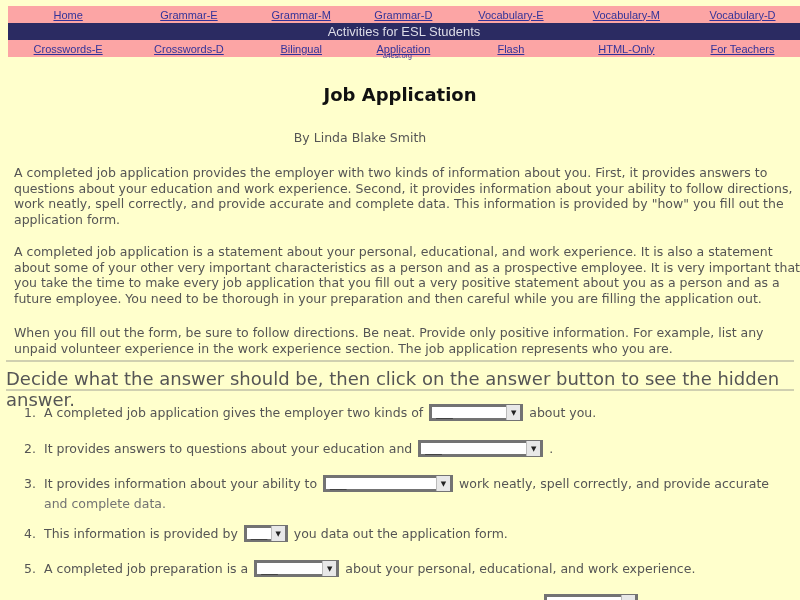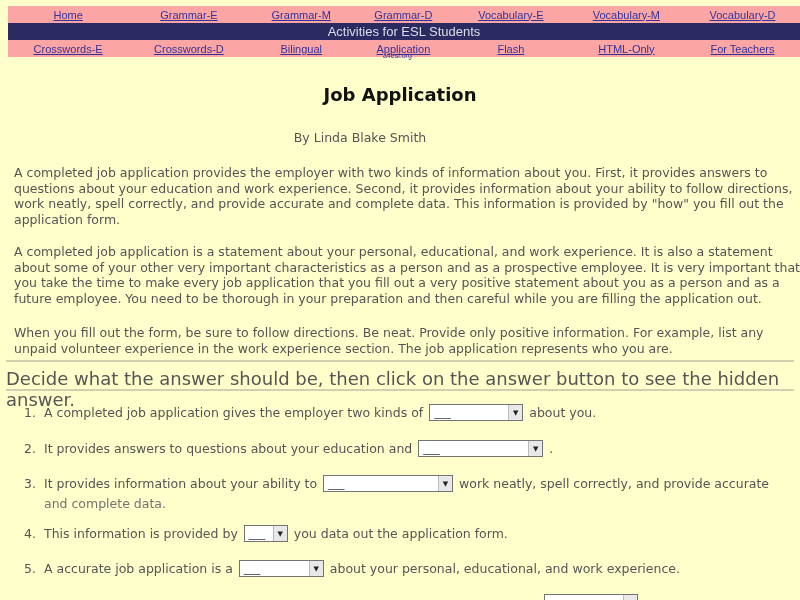--- a/index.html
+++ b/index.html
@@ -29,21 +29,21 @@
     .p2 { top: 236px; }
     .p3 { top: 317px; }
     hr.rule { position: absolute; left: 6px; width: 788px; margin: 0; border: 0; border-top: 2px solid #d0d0b0; }
     .r1 { top: 360px; }
     .r2 { top: 389px; }
     .instr { position: absolute; top: 368px; left: 6px; font-size: 18px; color: #555; }
     .q { position: absolute; left: 18px; font-size: 12.5px; color: #555; display: flex; align-items: center; white-space: nowrap; }
     .q .num { width: 18px; text-align: right; margin-right: 8px; }
     .sel {
       display: inline-flex; align-items: center; justify-content: space-between;
-      height: 17px; border: 1px solid #737373; background: #ffffff; margin: 0 6px; box-sizing: border-box;
+      height: 17px; border: 3px solid #737373; background: #ffffff; margin: 0 6px; box-sizing: border-box;
       font-size: 11px; color: #333;
     }
     .sel .val { padding-left: 4px; }
     .sel .arrow {
       width: 13px; height: 15px; background: #e8e8e8; border-left: 1px solid #bbbbbb;
       display: flex; align-items: center; justify-content: center; font-size: 7px; color: #222;
     }
     .q3-cont { position: absolute; left: 44px; top: 496px; font-size: 12.5px; color: #737373; }
   </style>
 </head>
@@ -128,21 +128,21 @@
   <span>This information is provided by</span>
   <span class="sel" style="width:44px;">
     <span class="val">___</span>
     <span class="arrow">▼</span>
   </span>
   <span>you data out the application form.</span>
 </div>
 
 <div class="q" style="top:560px;">
   <span class="num">5.</span>
-  <span>A accurate job application is a</span>
+  <span>A completed job preparation is a</span>
   <span class="sel" style="width:85px;">
     <span class="val">___</span>
     <span class="arrow">▼</span>
   </span>
   <span>about your personal, educational, and work experience.</span>
 </div>
 
 <div class="q" style="top:594px; left:538px;">
   <span class="sel" style="width:94px;">
     <span class="val"></span>

